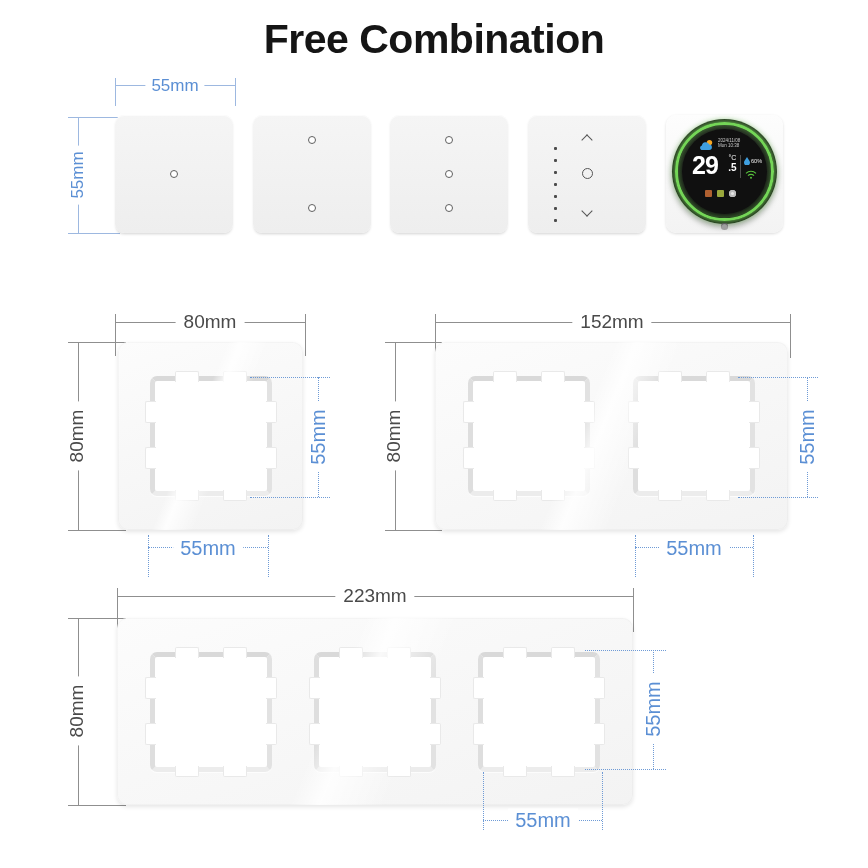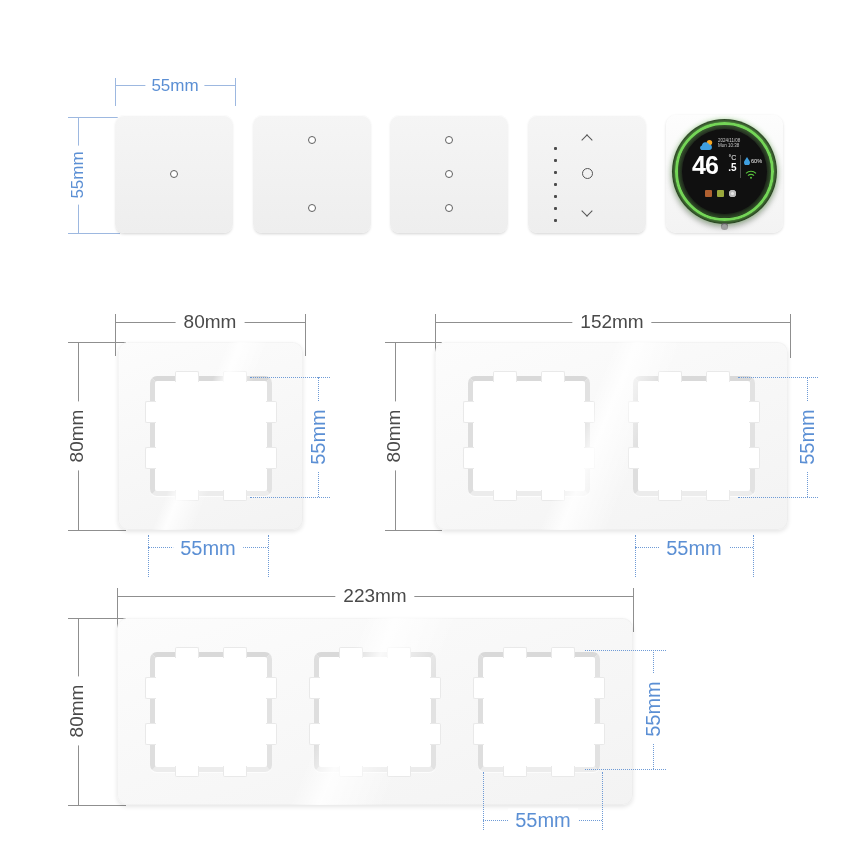--- a/index.html
+++ b/index.html
@@ -85,20 +85,21 @@
   .tl1,.tl2{width:11px;height:22px;left:-10px;border-right:none;border-radius:2px 0 0 2px;}
   .tl1{top:20px}.tl2{top:66px}
   .tr1,.tr2{width:11px;height:22px;right:-10px;border-left:none;border-radius:0 2px 2px 0;}
   .tr1{top:20px}.tr2{top:66px}
 </style>
 </head>
 <body>
 
 <div id="canvas">
 
+  <div class="title">Free Combination</div>
 
   <div class="abs bl-h" style="left:115px;top:85px;width:120px"></div>
   <div class="abs bl-v" style="left:115px;top:78px;height:28px"></div>
   <div class="abs bl-v" style="left:235px;top:78px;height:28px"></div>
   <div class="abs blab" style="left:175px;top:86px">55mm</div>
 
   <div class="abs bl-v" style="left:78px;top:117px;height:116px"></div>
   <div class="abs bl-h" style="left:68px;top:117px;width:52px"></div>
   <div class="abs bl-h" style="left:68px;top:233px;width:52px"></div>
   <div class="abs blab rot" style="left:78px;top:175px">55mm</div>
@@ -134,21 +135,21 @@
       <div class="ring"></div>
       <div class="screen">
         <svg class="wxicon" width="16" height="12" viewBox="0 0 16 12">
           <circle cx="10.5" cy="3.6" r="2.7" fill="#f6a623"></circle>
           <path d="M2.4 11 h7.8 a2.7 2.7 0 0 0 0-5.4 a3.8 3.8 0 0 0-7.3 .9 A2.4 2.4 0 0 0 2.4 11z" fill="#3f9fe0"></path>
         </svg>
         <div class="dtime">
           <span>2024/11/08</span>
           <span>Mon 10:38</span>
         </div>
-        <div class="temp">46</div>
+        <div class="temp">29</div>
         <div class="tsub">
           <span class="unit">°C</span>
           <span class="frac">.5</span>
         </div>
         <div class="tdiv"></div>
         <div class="hum">
           <svg width="6" height="8" viewBox="0 0 6 8">
             <path d="M3 0 C4.5 2.5 6 4 6 5.5 A3 3 0 0 1 0 5.5 C0 4 1.5 2.5 3 0z" fill="#3f9fe0"></path>
           </svg>
           <span>60%</span>

